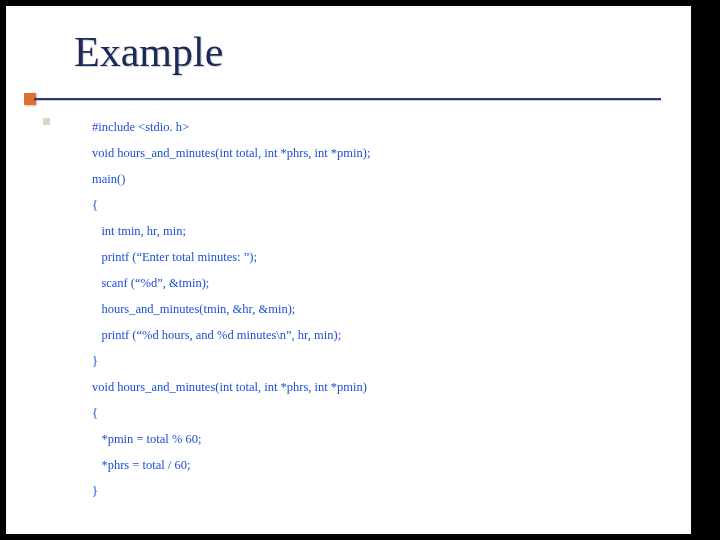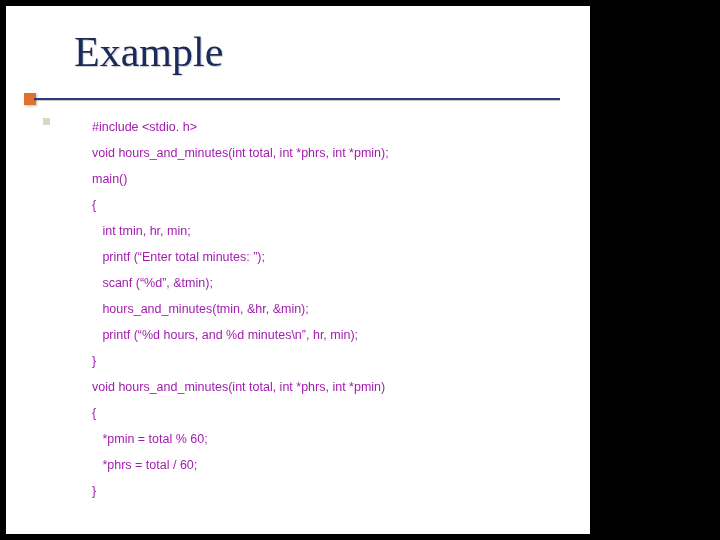--- a/index.html
+++ b/index.html
@@ -8,21 +8,21 @@
     width: 720px;
     height: 540px;
     background: #000;
     font-family: Arial, Helvetica, sans-serif;
     overflow: hidden;
   }
   .slide {
     position: absolute;
     left: 6px;
     top: 6px;
-    width: 584px;
+    width: 685px;
     height: 528px;
     background: #fff;
     box-shadow: 0 0 4px rgba(0,0,0,0.3);
   }
   .title-area {
     position: relative;
     padding: 22px 0 0 68px;
   }
   .title {
     font-family: "Times New Roman", Times, serif;
@@ -61,24 +61,24 @@
     top: 112px;
     width: 7px;
     height: 7px;
     background: #d8d8c0;
   }
   .code-block {
     position: absolute;
     left: 86px;
     top: 108px;
     right: 40px;
-    font-family: Liberation Sans, sans-serif;
+    font-family: Liberation Serif, serif;
     font-size: 12.5px;
     line-height: 26px;
-    color: #a21caf;
+    color: #1d4ed8;
     white-space: pre;
   }
 </style>
 </head>
 <body>
 
 <div class="slide">
   <div class="title-area">
     <h1 class="title">Example</h1>
   </div>

